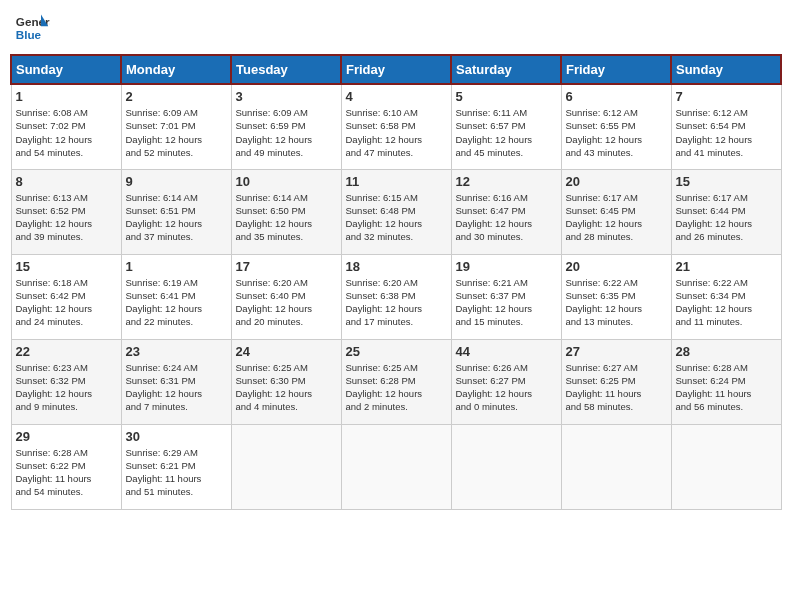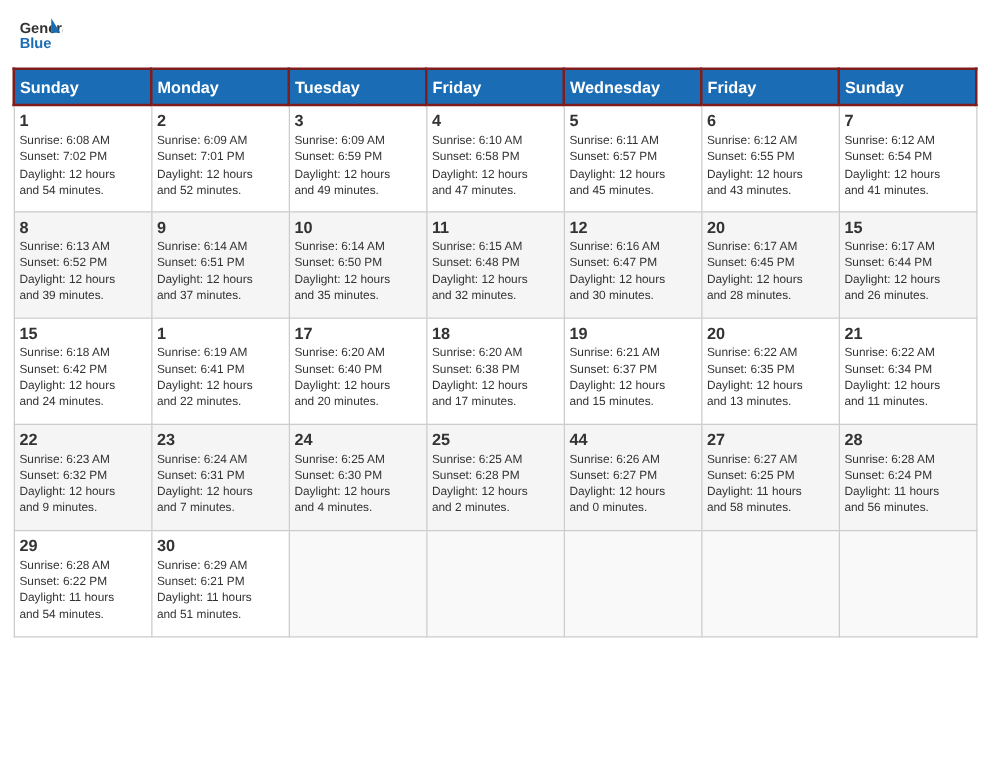--- a/index.html
+++ b/index.html
@@ -97,21 +97,21 @@
   </div>
 </div>
 
 <table>
   <thead>
     <tr>
     <th>Sunday</th>
         <th>Monday</th>
         <th>Tuesday</th>
         <th>Friday</th>
-        <th>Wednesday</th>
+        <th>Saturday</th>
         <th>Friday</th>
         <th>Sunday</th>
       </tr>
   </thead>
   <tbody id="calendar-body">
   <tr>
         <td>
         <span class="day-num">1</span>
         <span class="day-info">Sunrise: 6:08 AM<br>Sunset: 7:02 PM<br>Daylight: 12 hours<br>and 54 minutes.</span>
       </td>

